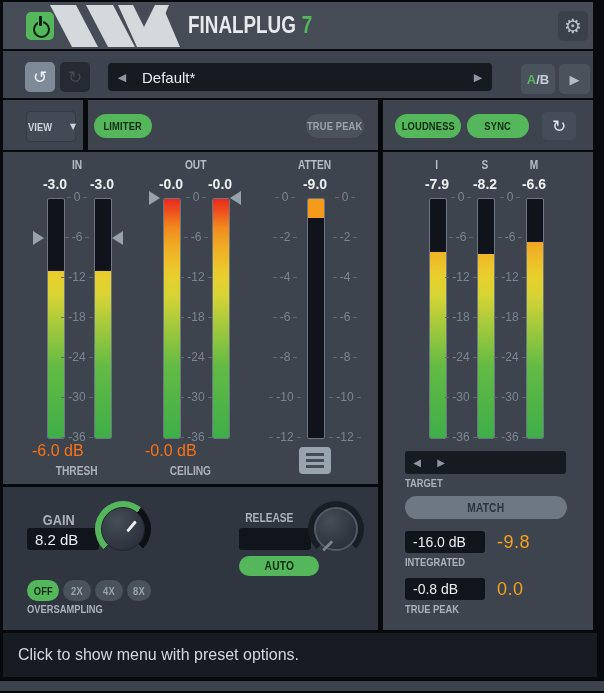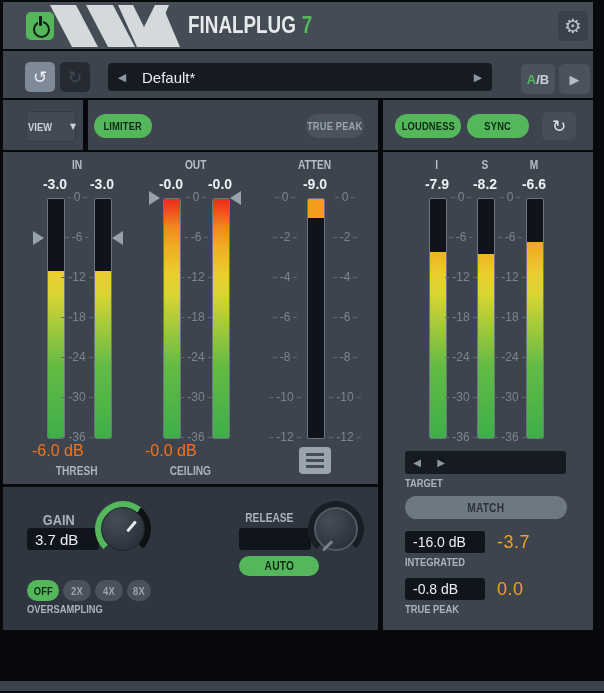--- a/index.html
+++ b/index.html
@@ -384,29 +384,29 @@
   <div class="abs targetbox">
     <span class="arr">◀</span>
     <span class="arr">▶</span>
   </div>
   <div class="slbl" style="left:405px;top:477px;"><span class="cnd-l">TARGET</span></div>
   <div class="btn match">
       <span class="cnd">MATCH</span>
     </div>
 
   <div class="vbox" style="left:405px;top:531px;width:80px;height:22px;">-16.0 dB</div>
-  <div class="readout" style="left:497px;top:532px;">-3.7</div>
+  <div class="readout" style="left:497px;top:532px;">-9.8</div>
   <div class="slbl" style="left:405px;top:556px;"><span class="cnd-l">INTEGRATED</span></div>
 
   <div class="vbox" style="left:405px;top:578px;width:80px;height:22px;">-0.8 dB</div>
   <div class="readout" style="left:497px;top:579px;">0.0</div>
   <div class="slbl" style="left:405px;top:603px;"><span class="cnd-l">TRUE PEAK</span></div>
 
   <div class="slbl" style="left:29px;top:511px;width:60px;text-align:center;font-size:15px;"><span class="cnd">GAIN</span></div>
-  <div class="vbox" style="left:27px;top:528px;width:72px;height:22px;font-size:15px;">3.7 dB</div>
+  <div class="vbox" style="left:27px;top:528px;width:72px;height:22px;font-size:15px;">8.2 dB</div>
   <div class="knob ring-gain" style="left:95px;top:501px;">
     <div class="face">
         <div class="ptr ptr-gain"></div>
       </div>
   </div>
 
   <div class="slbl" style="left:234px;top:511px;width:70px;text-align:center;font-size:12px;"><span class="cnd">RELEASE</span></div>
   <div class="vbox" style="left:239px;top:528px;width:72px;height:22px;"></div>
   <div class="btn btn-green auto">
       <span class="cnd">AUTO</span>
@@ -424,15 +424,18 @@
       <span class="cnd">2X</span>
     </div>
   <div class="btn btn-gray osbtn" style="left:95px;top:580px;width:28px;">
       <span class="cnd">4X</span>
     </div>
   <div class="btn btn-gray osbtn" style="left:127px;top:580px;width:24px;">
       <span class="cnd">8X</span>
     </div>
   <div class="slbl" style="left:27px;top:603px;"><span class="cnd-l">OVERSAMPLING</span></div>
 
+  <div class="abs statusbar">
+    <span>Click to show menu with preset options.</span>
+  </div>
   <div class="abs graystrip"></div>
 
 </div>
 
 </body></html>

